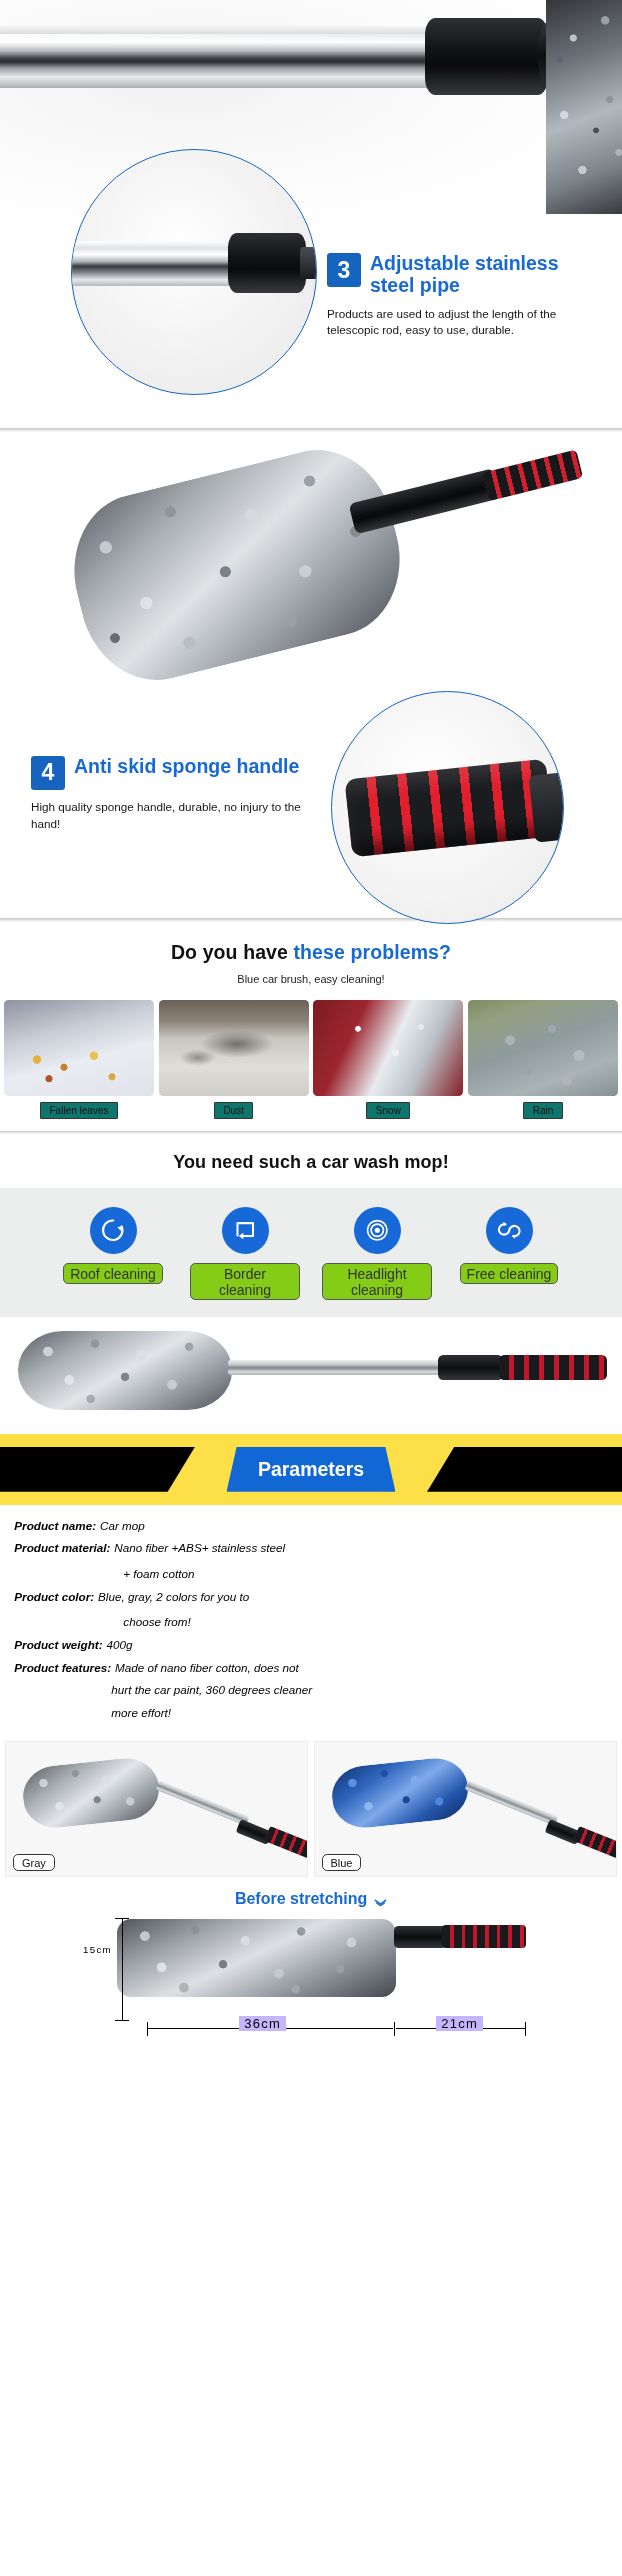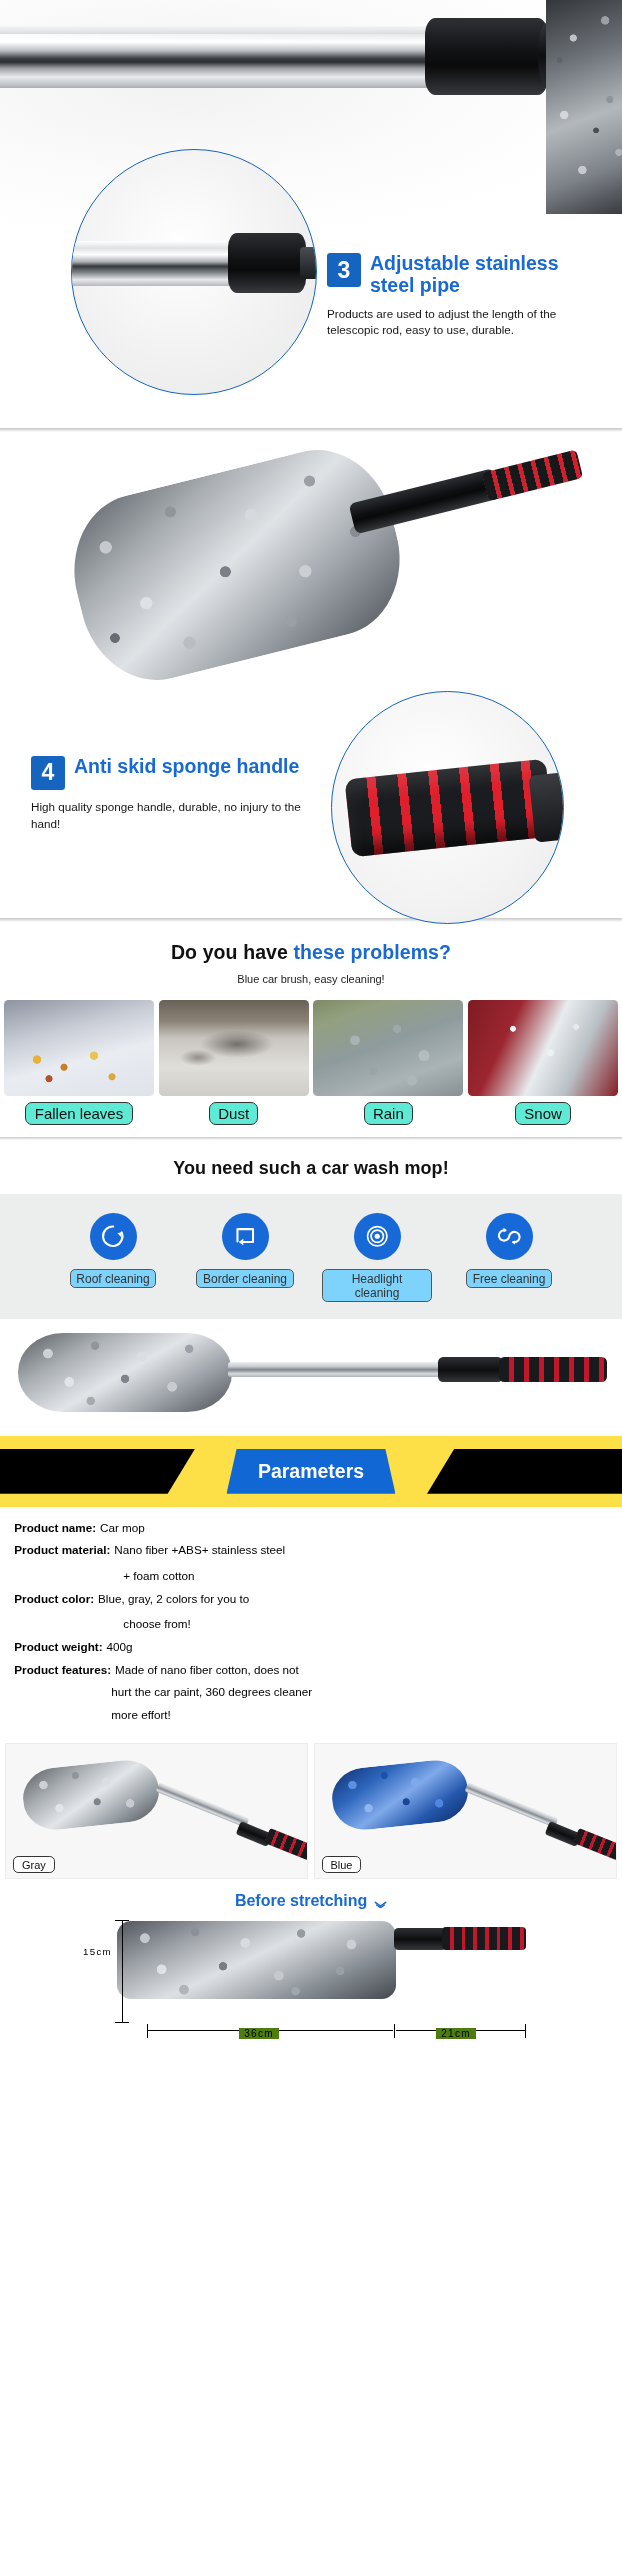--- a/index.html
+++ b/index.html
@@ -185,38 +185,38 @@
   .p4 { background:
       radial-gradient(circle at 28% 42%, #aab2b6 0 4.5px, transparent 5.2px),
       radial-gradient(circle at 56% 30%, #9ea7ab 0 3.9px, transparent 4.5px),
       radial-gradient(circle at 74% 58%, #b4bcbf 0 5.2px, transparent 5.8px),
       radial-gradient(circle at 40% 74%, #9aa3a7 0 3.9px, transparent 4.5px),
       radial-gradient(circle at 66% 84%, #aeb6ba 0 4.5px, transparent 5.2px),
       linear-gradient(160deg,#7f8a64 0%,#93a080 18%,#8e9b9d 46%,#aab3b5 74%,#879195 100%); }
 
   .tag {
     display: block; margin: 6.5px auto 0; width: max-content;
-    border: 0.6px solid #333; border-radius: 7px;
-    padding: 1.9px 8.4px; font-size: 15px; color: #111; background: #5eead4;
+    border: 0.6px solid #333; border-radius: 1px;
+    padding: 1.9px 8.4px; font-size: 10px; color: #111; background: #0f766e;
   }
 
   
   .need-head { text-align: center; padding: 18px 0 14.3px; }
   .need-head .h1-blk { font-size: 18px; }
   .icons-band { background: #eceded; padding: 19.5px 0 17px; }
   .icons-row { display: flex; justify-content: center; gap: 22px; }
   .icon-cell { width: 110px; text-align: center; }
   .icon-circle {
     width: 47px; height: 47px; margin: 0 auto; border-radius: 50%;
     background: #1669d6; display: flex; align-items: center; justify-content: center;
   }
   .icon-circle svg { display: block; }
   .icon-tag {
     display: inline-block; margin-top: 9px; border: 0.6px solid #555;
-    border-radius: 5.2px; padding: 1.3px 5.8px; font-size: 12px; color: #333; background: #7dd3fc;
+    border-radius: 5.2px; padding: 1.3px 5.8px; font-size: 14px; color: #333; background: #84cc16;
   }
 
   
   .fullshot { height: 117px; background: #fff; position: relative; overflow: hidden; }
   .fs-brush {
     position: absolute; left: 18px; top: 14.3px; width: 214px; height: 79px;
     border-radius: 45px/39px;
     background:
       radial-gradient(circle at 14% 26%, #cdd1d5 0 4.5px, transparent 5.2px),
       radial-gradient(circle at 36% 16%, #90969c 0 3.9px, transparent 4.5px),
@@ -251,21 +251,21 @@
   .band-right { right: 0; width: 195px; clip-path: polygon(14% 0, 100% 0, 100% 100%, 0 100%); }
   .band-center {
     position: absolute; left: 50%; transform: translateX(-50%); top: 13px;
     width: 169px; height: 45px; background: #1167d4;
     clip-path: polygon(6% 0, 94% 0, 100% 100%, 0 100%);
     display: flex; align-items: center; justify-content: center;
   }
   .band-center span { color: #fff; font-size: 19.5px; font-weight: bold; }
 
   
-  .params { padding: 11.7px 14.3px 14.3px; }
+  .params { padding: 11.7px 14.3px 14.3px; font-style: italic; }
   .prow { display: flex; font-size: 11.7px; color: #000; line-height: 1.5; margin-bottom: 5.2px; }
   .pkey { font-weight: bold; white-space: nowrap; }
   .pval { margin-left: 3.9px; }
   .pcont { margin-left: 97px; font-size: 11.7px; line-height: 1.5; margin-bottom: 5.2px; }
   .pcont2 { margin-left: 109px; margin-top: 8px; }
 
   
   .colors { display: flex; gap: 5.2px; padding: 0 5.2px; }
   .color-card {
     flex: 1; height: 136px; position: relative; background: #f7f7f7;
@@ -354,22 +354,22 @@
   .vline { position: absolute; left: 122px; top: 3.9px; width: 0.6px; height: 102px; background: #000; }
   .vcap-t { position: absolute; left: 115px; top: 3.9px; width: 13.6px; height: 0.6px; background: #000; }
   .vcap-b { position: absolute; left: 115px; top: 106px; width: 13.6px; height: 0.6px; background: #000; }
   .vlabel { position: absolute; left: 83px; top: 30px; font-size: 9.7px; letter-spacing: 1.3px; color: #000; }
 
   .hline { position: absolute; top: 114px; height: 0.6px; background: #000; }
   .hline.a { left: 147px; width: 246px; }
   .hline.b { left: 396px; width: 130px; }
   .hcap { position: absolute; top: 108px; width: 0.6px; height: 13.6px; background: #000; }
   .hlabel {
-    position: absolute; top: 112px; background: #4d7c0f; padding: 0 5.2px;
-    font-size: 10px; letter-spacing: 1.3px; color: #000;
+    position: absolute; top: 102px; background: #c4b5fd; padding: 0 5.2px;
+    font-size: 13px; letter-spacing: 1.3px; color: #000;
   }
 </style>
 </head>
 <body>
 
 <div class="page">
 
   <section class="sec s3">
     <div class="s3-photo">
       <div class="rod"></div>
@@ -421,26 +421,26 @@
     <div class="prob-row">
       <div class="prob-card">
         <div class="prob-img p1"></div>
         <span class="tag">Fallen leaves</span>
       </div>
       <div class="prob-card">
         <div class="prob-img p2"></div>
         <span class="tag">Dust</span>
       </div>
       <div class="prob-card">
+        <div class="prob-img p3"></div>
+        <span class="tag">Snow</span>
+      </div>
+      <div class="prob-card">
         <div class="prob-img p4"></div>
         <span class="tag">Rain</span>
-      </div>
-      <div class="prob-card">
-        <div class="prob-img p3"></div>
-        <span class="tag">Snow</span>
       </div>
     </div>
   </section>
 
   <div class="divider"></div>
 
   <section>
     <div class="need-head">
       <span class="h1-blk">You need such a car wash mop!</span>
     </div>

